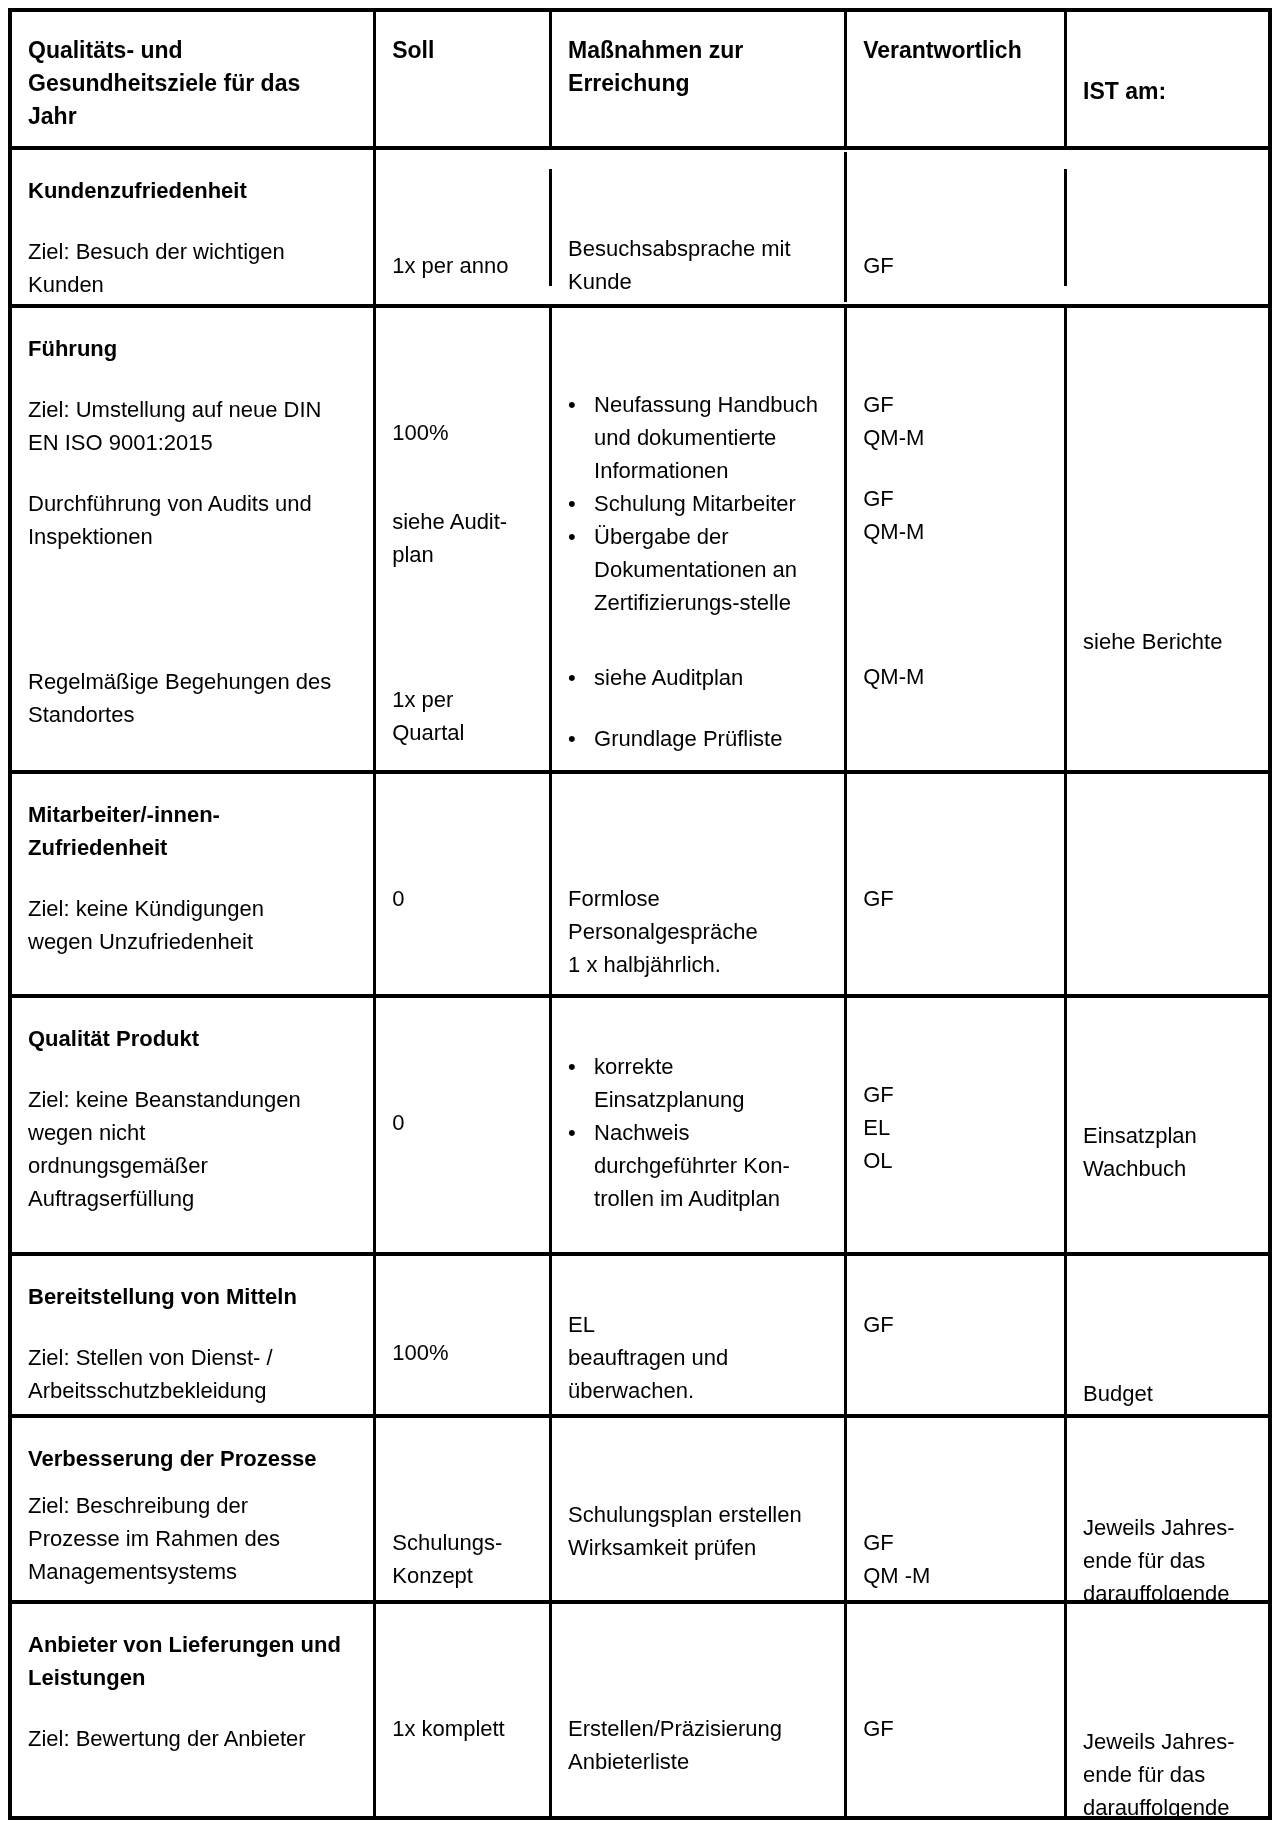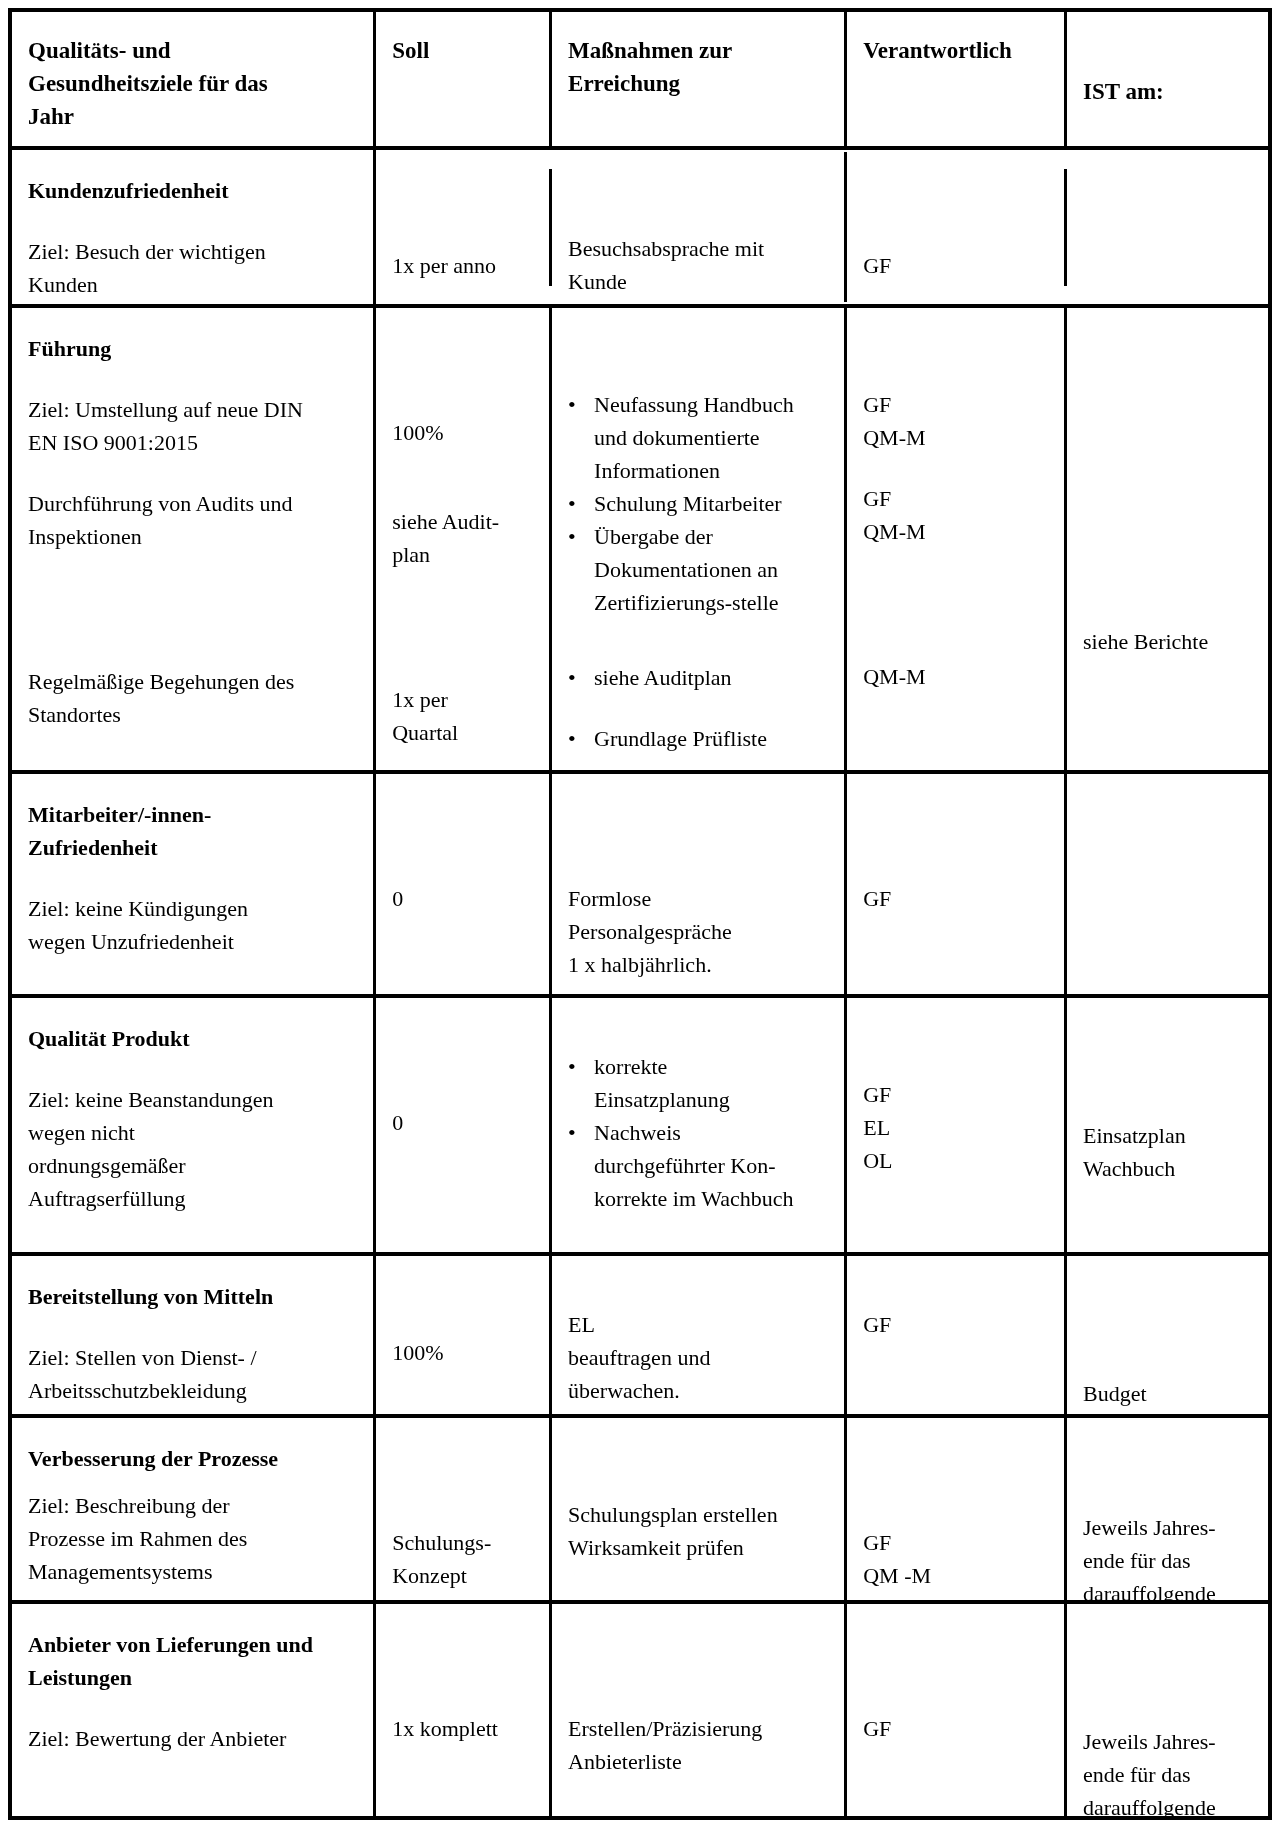--- a/index.html
+++ b/index.html
@@ -1,17 +1,17 @@
 <!DOCTYPE html>
 <html><head>
 <meta charset="utf-8">
 <style>
   html,body{margin:0;padding:0;background:#ffffff;color:#000;
     font-family:"Liberation Sans","DejaVu Sans",sans-serif;}
-  #page{width:1012px;height:1848px;box-sizing:border-box;padding:8px;font-family:Liberation Serif, serif;}
+  #page{width:1012px;height:1848px;box-sizing:border-box;padding:8px;}
   #qtable{width:1264px;box-sizing:border-box;border:4px solid #000;}
   .trow{display:flex;border-bottom:4px solid #000;box-sizing:border-box;overflow:hidden;}
   .trow:last-child{border-bottom:none;}
   
   .trow:nth-child(1){height:138px;}
   .trow:nth-child(2){height:158px;align-items:center;}
   .trow:nth-child(3){height:466px;}
   .trow:nth-child(4){height:224px;}
   .trow:nth-child(5){height:258px;justify-content:flex-end;}
   .trow:nth-child(6){height:162px;}
@@ -87,21 +87,21 @@
       </div>
       <div class="trow">
         <div class="cell c1"><div class="b-title">Qualität Produkt</div><div class="b-gap" style="height: 28px;"></div><div class="b-text">Ziel: keine Beanstandungen
 wegen nicht
 ordnungsgemäßer
 Auftragserfüllung</div></div>
         <div class="cell c2"><div class="b-gap" style="height: 84px;"></div><div class="b-text">0</div></div>
         <div class="cell c3"><div class="b-gap" style="height: 28px;"></div><div class="b-bullet"><span class="mark">•</span><span class="btxt">korrekte
 Einsatzplanung</span></div><div class="b-bullet"><span class="mark">•</span><span class="btxt">Nachweis
 durchgeführter Kon-
-korrekte im Wachbuch</span></div></div>
+trollen im Auditplan</span></div></div>
         <div class="cell c4"><div class="b-gap" style="height: 56px;"></div><div class="b-text">GF
 EL
 OL</div></div>
         <div class="cell c5"><div class="b-gap" style="height: 56px;"></div><div class="b-text">Einsatzplan
 Wachbuch</div></div>
       </div>
       <div class="trow">
         <div class="cell c1"><div class="b-title">Bereitstellung von Mitteln</div><div class="b-gap" style="height: 28px;"></div><div class="b-text">Ziel: Stellen von Dienst- /
 Arbeitsschutzbekleidung</div></div>
         <div class="cell c2"><div class="b-gap" style="height: 56px;"></div><div class="b-text">100%</div></div>

